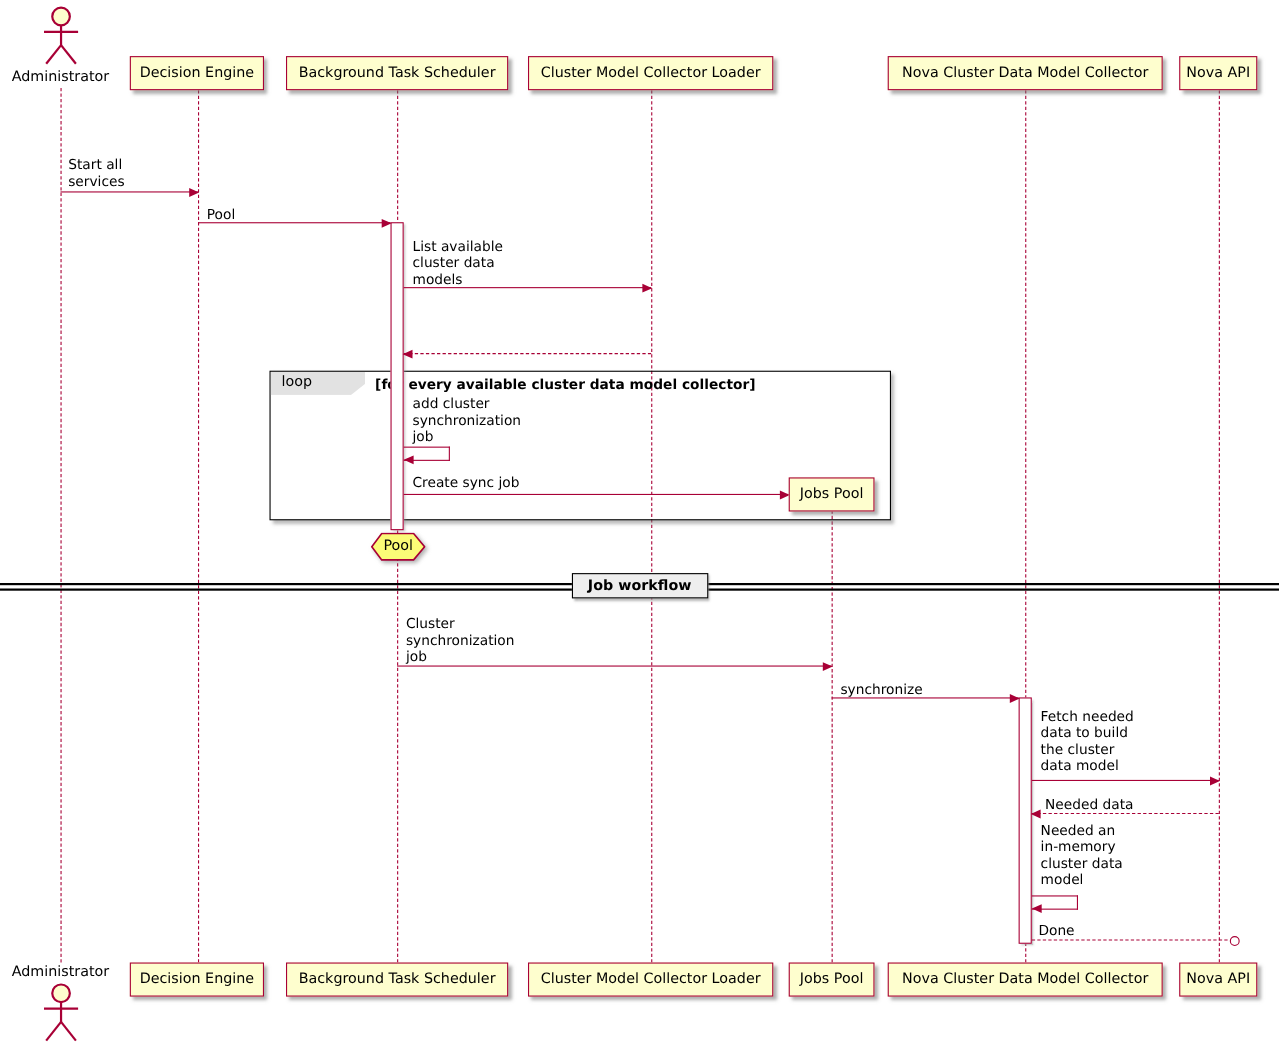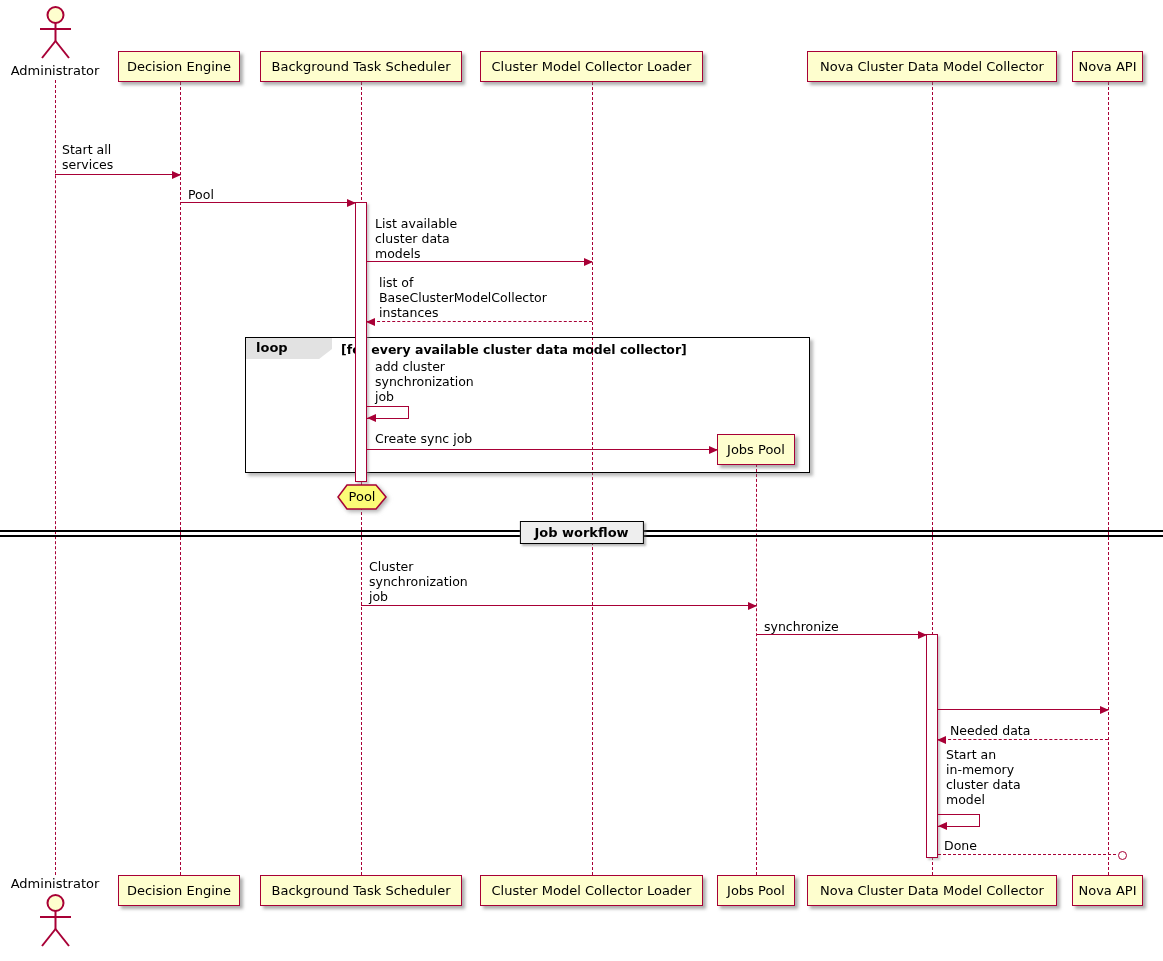--- a/index.html
+++ b/index.html
@@ -37,21 +37,21 @@
           border:1.5px solid #A80036; border-radius:50%; background:#fff; }
 
   .self { position:absolute; width:42px; height:13px; border:1px solid #A80036; border-left:none; z-index:4; }
   .self::after { content:""; position:absolute; left:0; bottom:-4px; width:0; height:0;
           border-right:9px solid #A80036; border-top:4px solid transparent; border-bottom:4px solid transparent; }
 
   .loop-frame { position:absolute; border:1.7px solid #000; z-index:2;
           box-shadow:3px 3px 3px rgba(120,120,120,0.5); }
   .loop-tab { position:absolute; left:0; top:0; width:86px; height:21px; background:#E2E2E2;
           clip-path:polygon(0 0,100% 0,100% 52%,85% 100%,0 100%);
-          font-weight:bold; font-size:13px; padding:2px 0 0 10px; }
+          font-weight:normal; font-size:13px; padding:2px 0 0 10px; }
   .loop-guard { position:absolute; font-weight:bold; font-size:12.5px; white-space:nowrap; }
 
   .hex-wrap { position:absolute; z-index:5; filter:drop-shadow(2px 2px 2px rgba(120,120,120,0.6)); }
   .hex-label { position:absolute; left:0; top:5px; width:100%; text-align:center; font-size:13px; z-index:6; }
 </style>
 </head>
 <body>
 
 <div class="canvas">
 
@@ -87,23 +87,20 @@
   <div class="line ar" style="left:55px;top:174px;width:125px"></div>
 
   <div class="msg-label" style="left:188px;top:187px">Pool</div>
   <div class="line ar" style="left:180px;top:202px;width:175px"></div>
 
   <div class="msg-label" style="left:375px;top:216px">List available
 cluster data
 models</div>
   <div class="line ar" style="left:367px;top:261px;width:225px"></div>
 
-  <div class="msg-label" style="left:379px;top:275px">list of
-BaseClusterModelCollector
-instances</div>
   <div class="line dash al" style="left:367px;top:321px;width:225px"></div>
 
   <div class="loop-frame" style="left:245px;top:337px;width:565px;height:136px">
     <div class="loop-tab">loop</div>
     <div class="loop-guard" style="left:95px;top:4px">[for every available cluster data model collector]</div>
   </div>
 
   <div class="msg-label" style="left:375px;top:359px">add cluster
 synchronization
 job</div>
@@ -128,26 +125,30 @@
   </div>
 
   <div class="msg-label" style="left:369px;top:559px">Cluster
 synchronization
 job</div>
   <div class="line ar" style="left:361px;top:605px;width:395px"></div>
 
   <div class="msg-label" style="left:764px;top:619px">synchronize</div>
   <div class="line ar" style="left:756px;top:634px;width:170px"></div>
 
+  <div class="msg-label" style="left:946px;top:643px">Fetch needed
+data to build
+the cluster
+data model</div>
   <div class="line ar" style="left:938px;top:709px;width:170px"></div>
 
   <div class="msg-label" style="left:950px;top:723px">Needed data</div>
   <div class="line dash al" style="left:938px;top:739px;width:170px"></div>
 
-  <div class="msg-label" style="left:946px;top:747px">Start an
+  <div class="msg-label" style="left:946px;top:747px">Needed an
 in-memory
 cluster data
 model</div>
   <div class="self" style="left:938px;top:814px"></div>
 
   <div class="msg-label" style="left:944px;top:838px">Done</div>
   <div class="line dash circ" style="left:938px;top:854px;width:178px"></div>
 
   <div class="actor-label" style="left:0;top:876px">Administrator</div>
   <svg class="actor-svg" style="left:37px;top:893px" width="37" height="56" viewBox="0 0 37 56">

